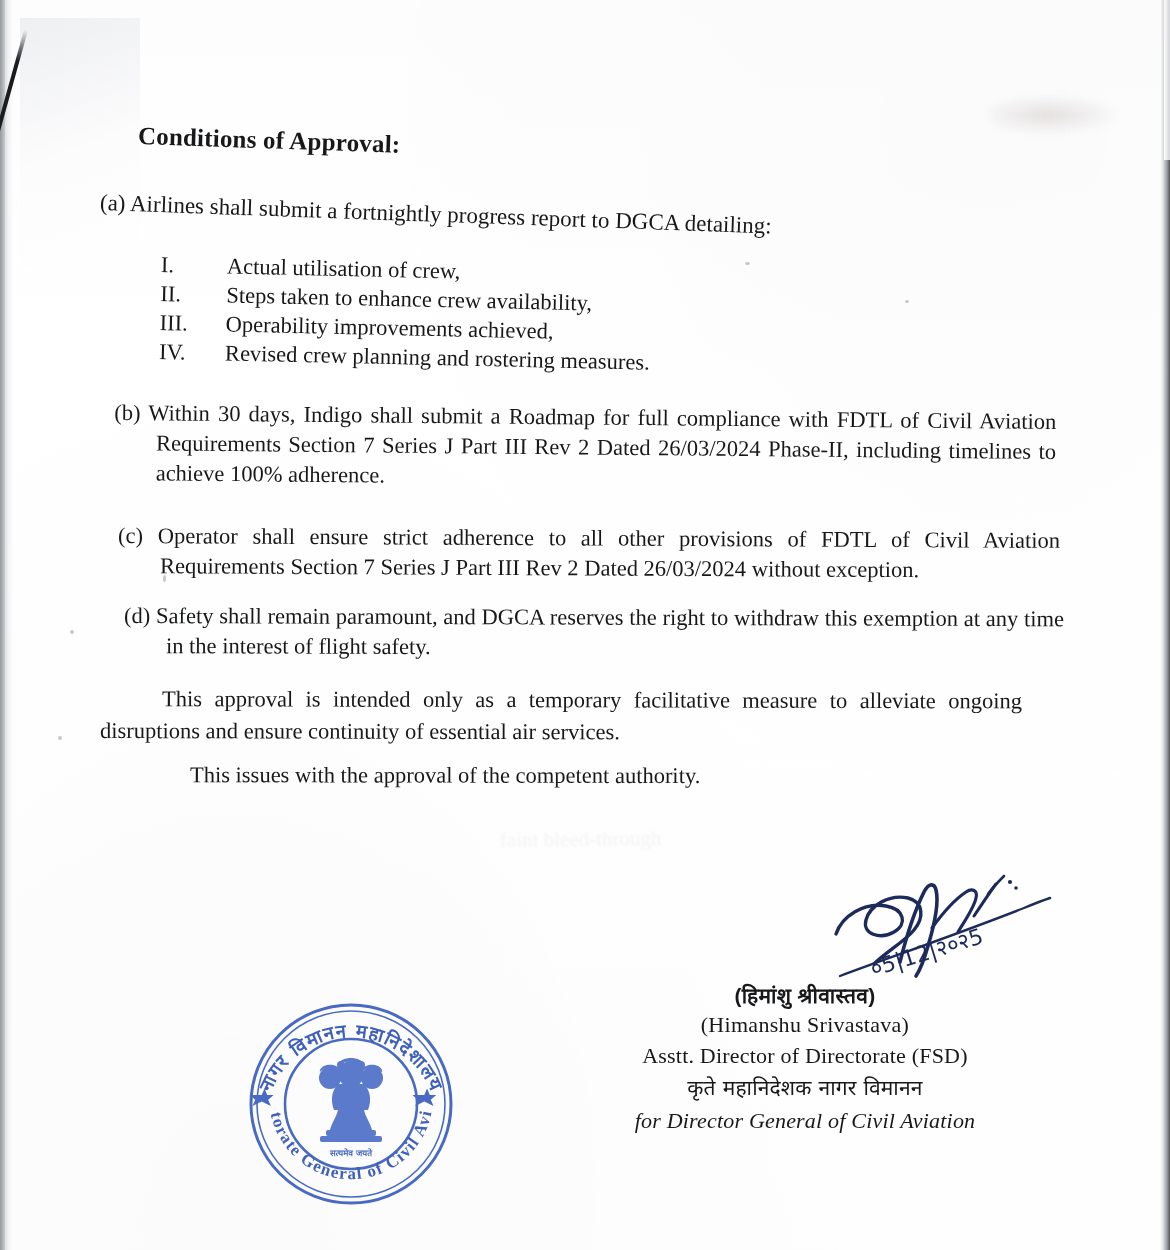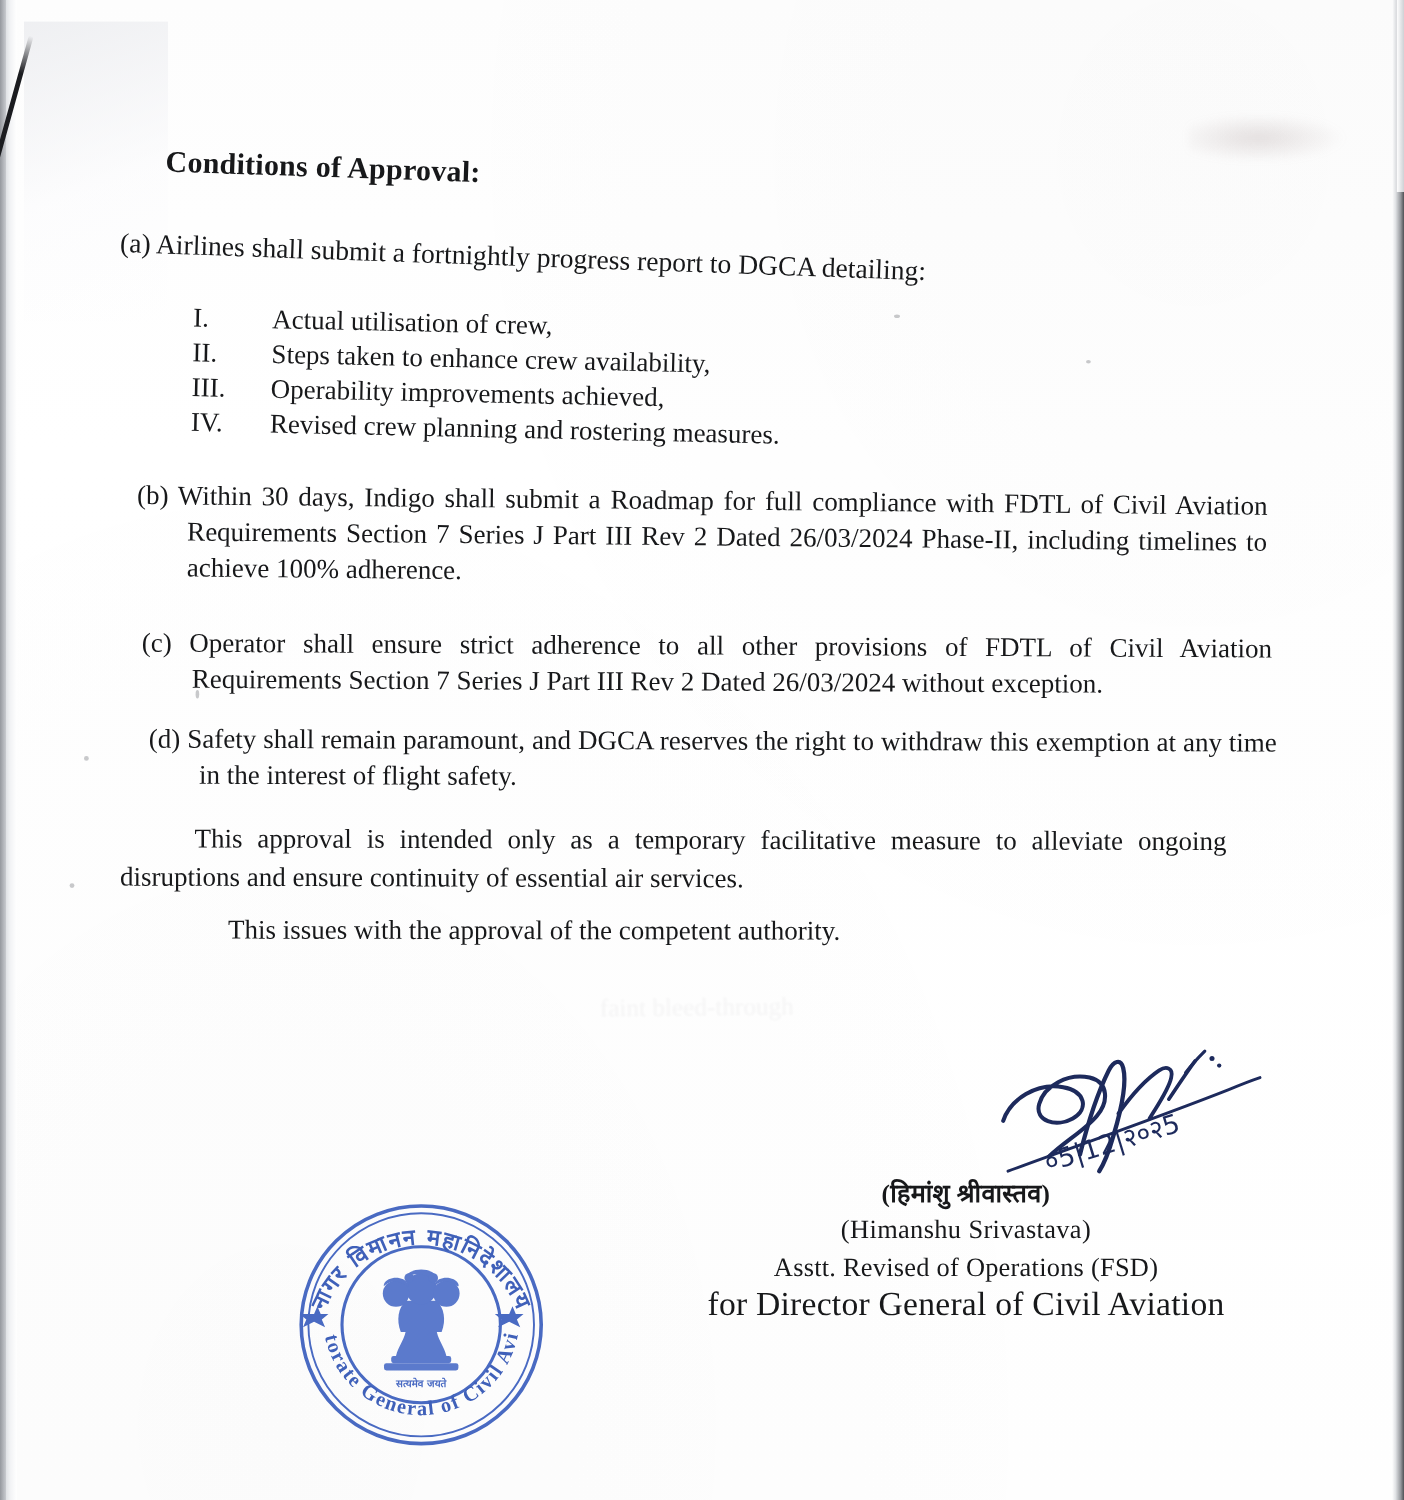--- a/index.html
+++ b/index.html
@@ -156,21 +156,21 @@
     transform: rotate(-17deg);
     letter-spacing: 0px;
     white-space: nowrap;
   }
 
   .sigblock {
     position: absolute; left: 560px; top: 982px; width: 490px;
     text-align: center;
   }
   .sig-name-hi {
-    font-family: Liberation Serif, serif;
+    font-family: Liberation Sans, sans-serif;
     font-size: 21px;
     font-weight: bold;
     letter-spacing: .3px;
     line-height: 27px;
   }
   .sig-name-en {
     font-size: 22px;
     font-weight: normal;
     line-height: 31px;
     letter-spacing: .3px;
@@ -186,23 +186,24 @@
     line-height: 32px;
     letter-spacing: .2px;
   }
   .sig-for-hi {
     font-family: "DejaVu Sans", sans-serif;
     font-size: 21px;
     line-height: 33px;
     letter-spacing: .2px;
   }
   .sig-for-en {
-    font-size: 28px;
+    font-size: 22px;
     line-height: 31px;
     letter-spacing: .2px;
+    font-style: italic;
   }
 
   
   .seal {
     position: absolute; left: 242px; top: 998px;
     width: 218px; height: 212px;
     opacity: .92;
   }
 </style>
 </head>
@@ -287,21 +288,22 @@
         <path d="M12 104 C60 86, 130 62, 196 36 C208 31, 216 28, 222 26" stroke-width="2.4"></path>
       </g>
     </svg>
   </div>
 
   <div class="sig-date">०5|12|२०२5</div>
 
   <div class="sigblock">
     <div class="sig-name-hi">(हिमांशु श्रीवास्तव)</div>
     <div class="sig-name-en">(Himanshu Srivastava)</div>
-    <div class="sig-desig-en">Asstt. Revised of Operations (FSD)</div>
+    <div class="sig-desig-en">Asstt. Director of Directorate (FSD)</div>
+    <div class="sig-for-hi">कृते महानिदेशक  नागर विमानन</div>
     <div class="sig-for-en">for Director General of Civil Aviation</div>
   </div>
 
   <div class="seal">
     <svg width="218" height="212" viewBox="0 0 218 212" aria-hidden="true">
       <defs>
         <path id="arcTop" d="M 24 112 A 86 86 0 0 1 194 112" fill="none"></path>
         <path id="arcBot" d="M 28 112 A 82 82 0 0 0 190 112" fill="none"></path>
       </defs>
       <g stroke="#3a5ebe" fill="none">

